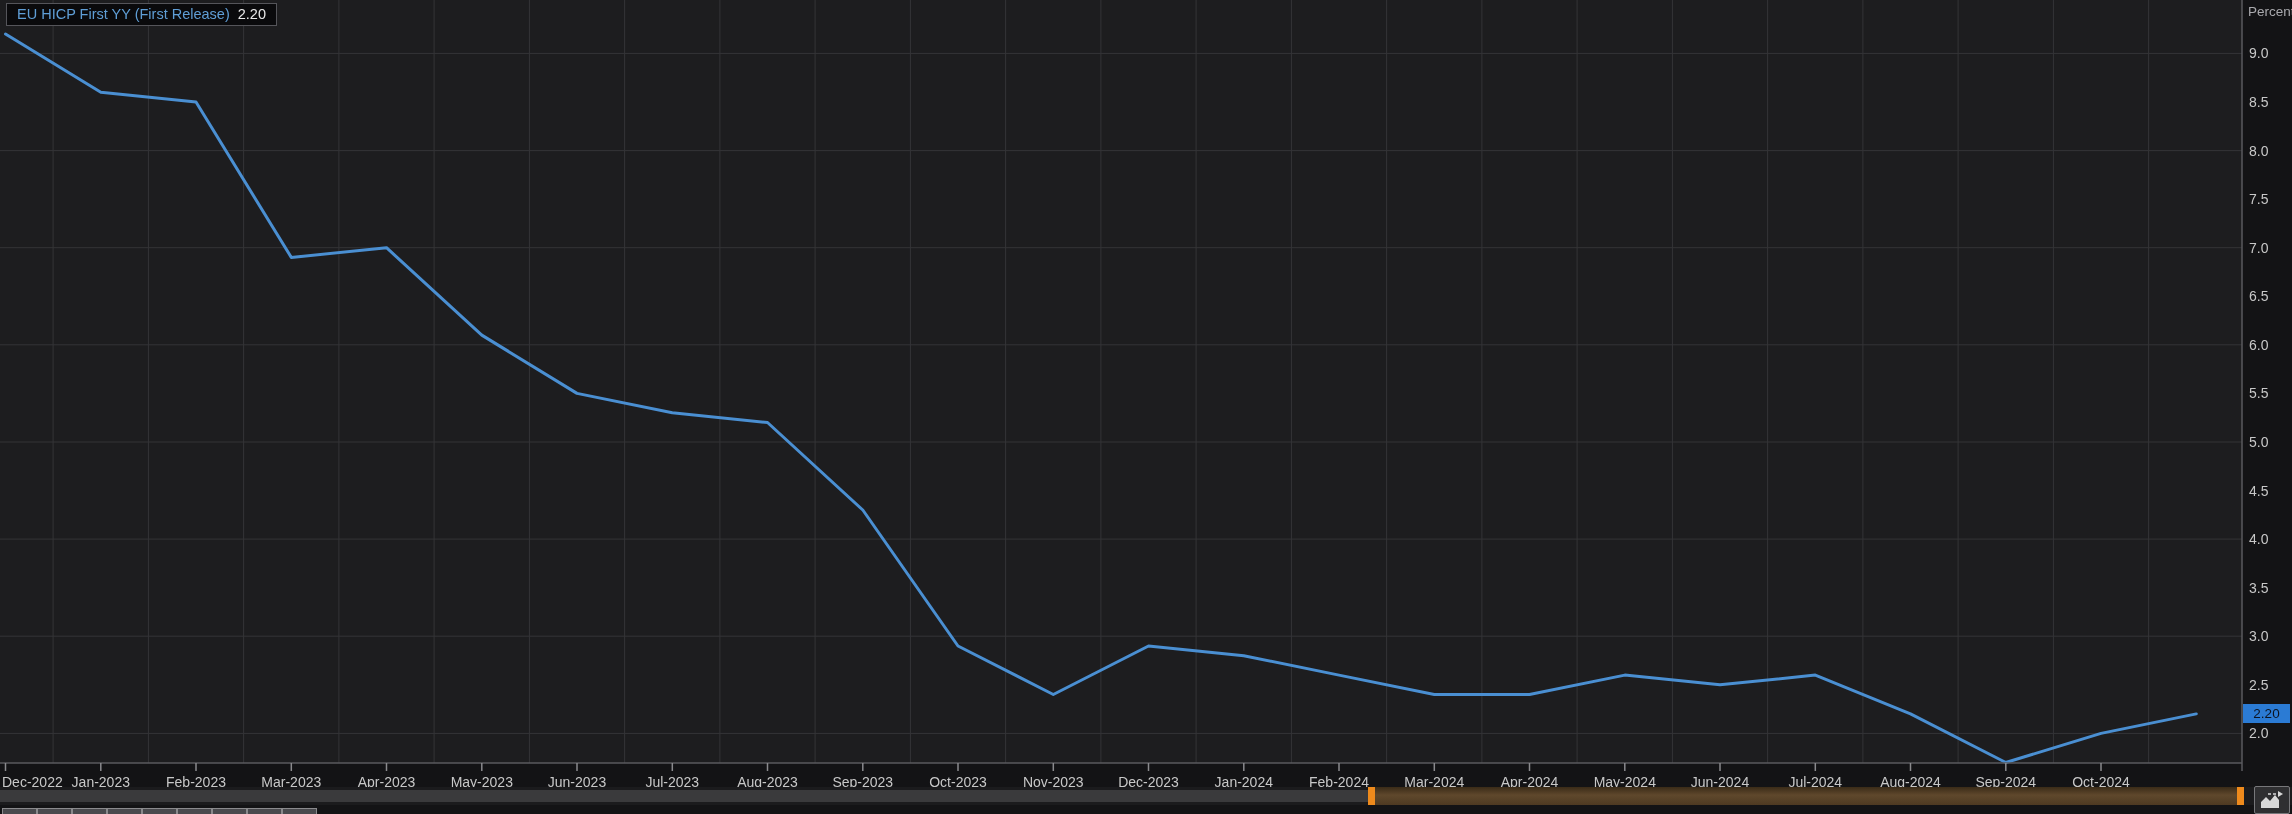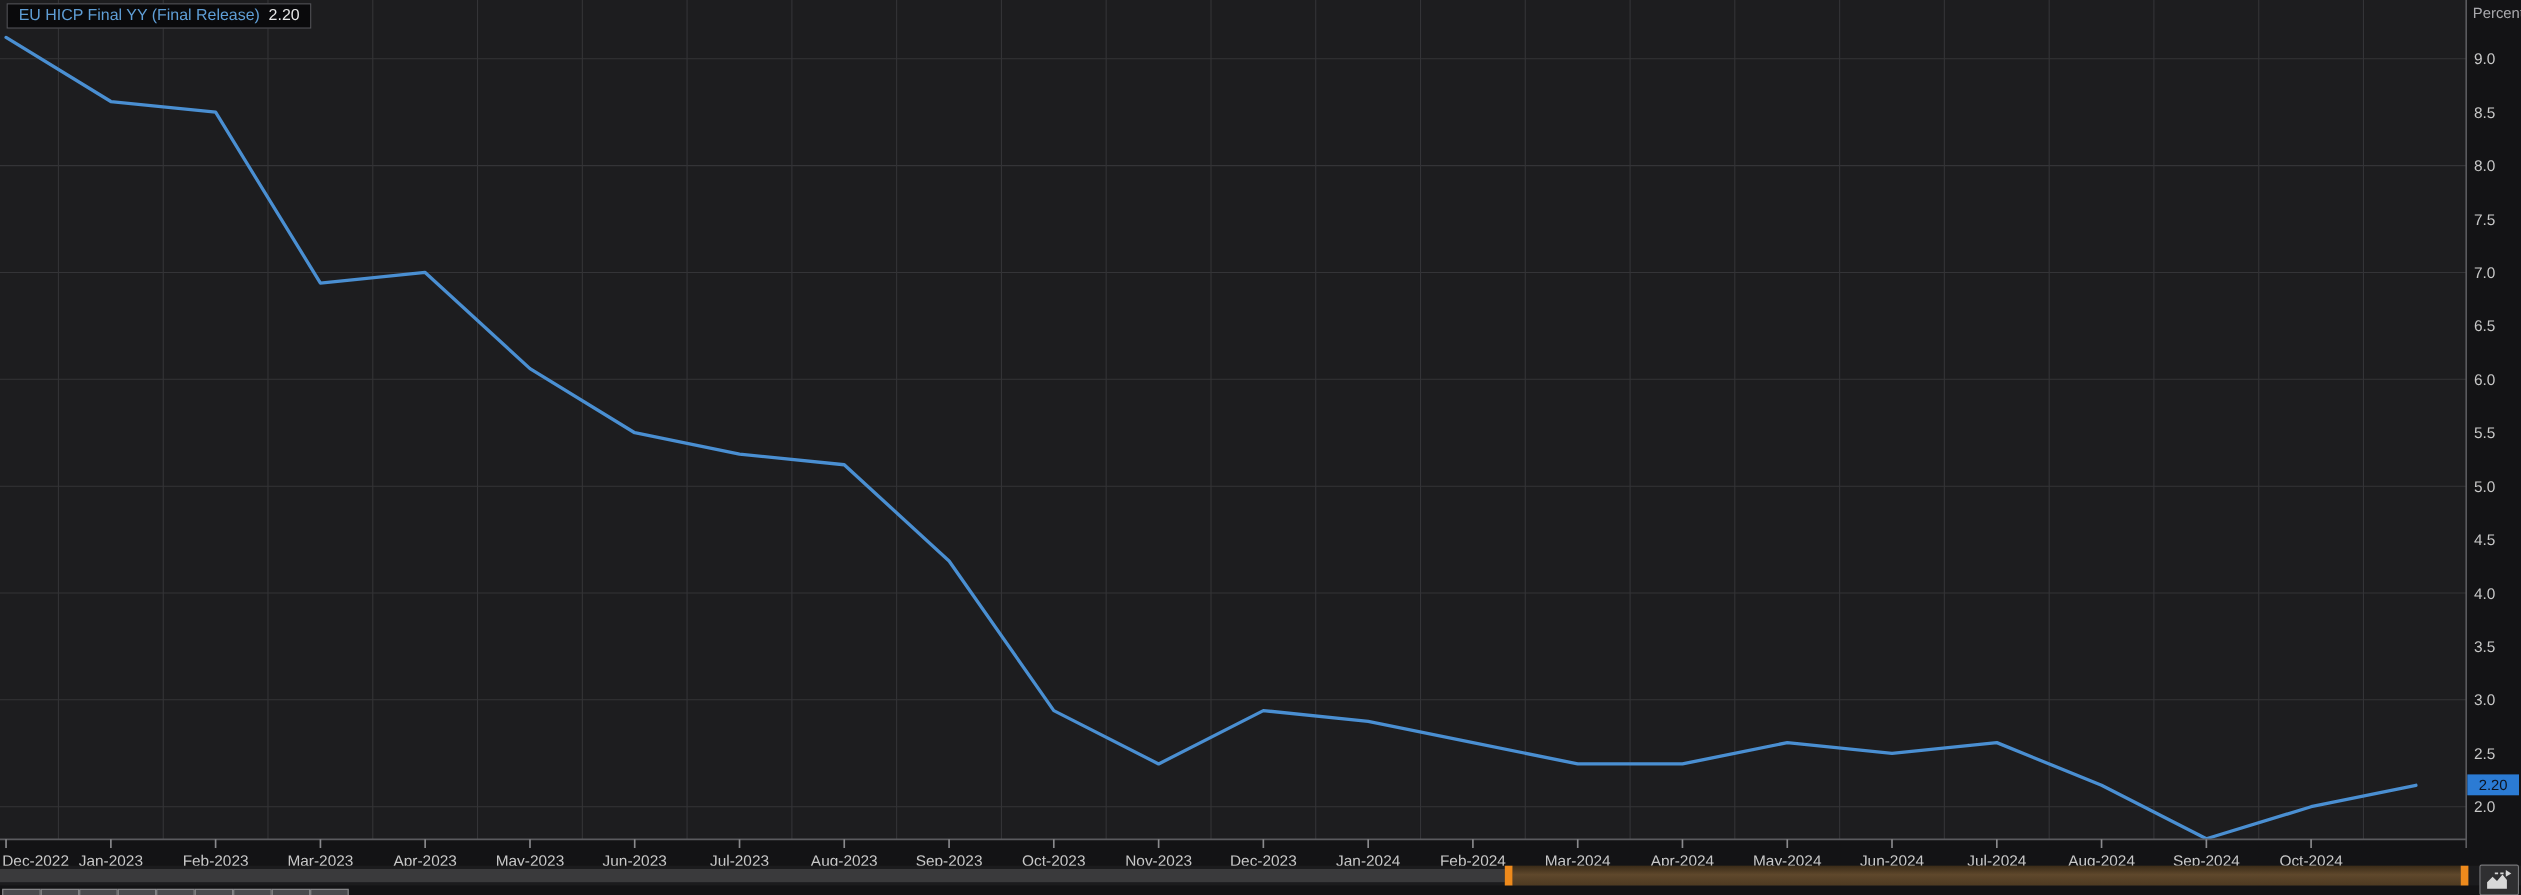--- a/index.html
+++ b/index.html
@@ -129,21 +129,21 @@
       <text x="2249" y="447.0" fill="#c8c8c8" font-size="14">5.0</text>
       <text x="2249" y="495.5" fill="#c8c8c8" font-size="14">4.5</text>
       <text x="2249" y="544.1" fill="#c8c8c8" font-size="14">4.0</text>
       <text x="2249" y="592.7" fill="#c8c8c8" font-size="14">3.5</text>
       <text x="2249" y="641.2" fill="#c8c8c8" font-size="14">3.0</text>
       <text x="2249" y="689.8" fill="#c8c8c8" font-size="14">2.5</text>
       <text x="2249" y="738.4" fill="#c8c8c8" font-size="14">2.0</text>
     </svg>
 
   <div id="legend">
-    <span class="name">EU HICP Final YY (Final Release)</span><span class="val">2.20</span>
+    <span class="name">EU HICP First YY (First Release)</span><span class="val">2.20</span>
   </div>
 
   <div id="unit-label">Percent</div>
 
   <div id="last-badge">2.20</div>
 
   <div id="scrollbar">
     <div id="sb-left"></div>
     <div id="sb-range"></div>
     <div id="sb-handle-l"></div>

